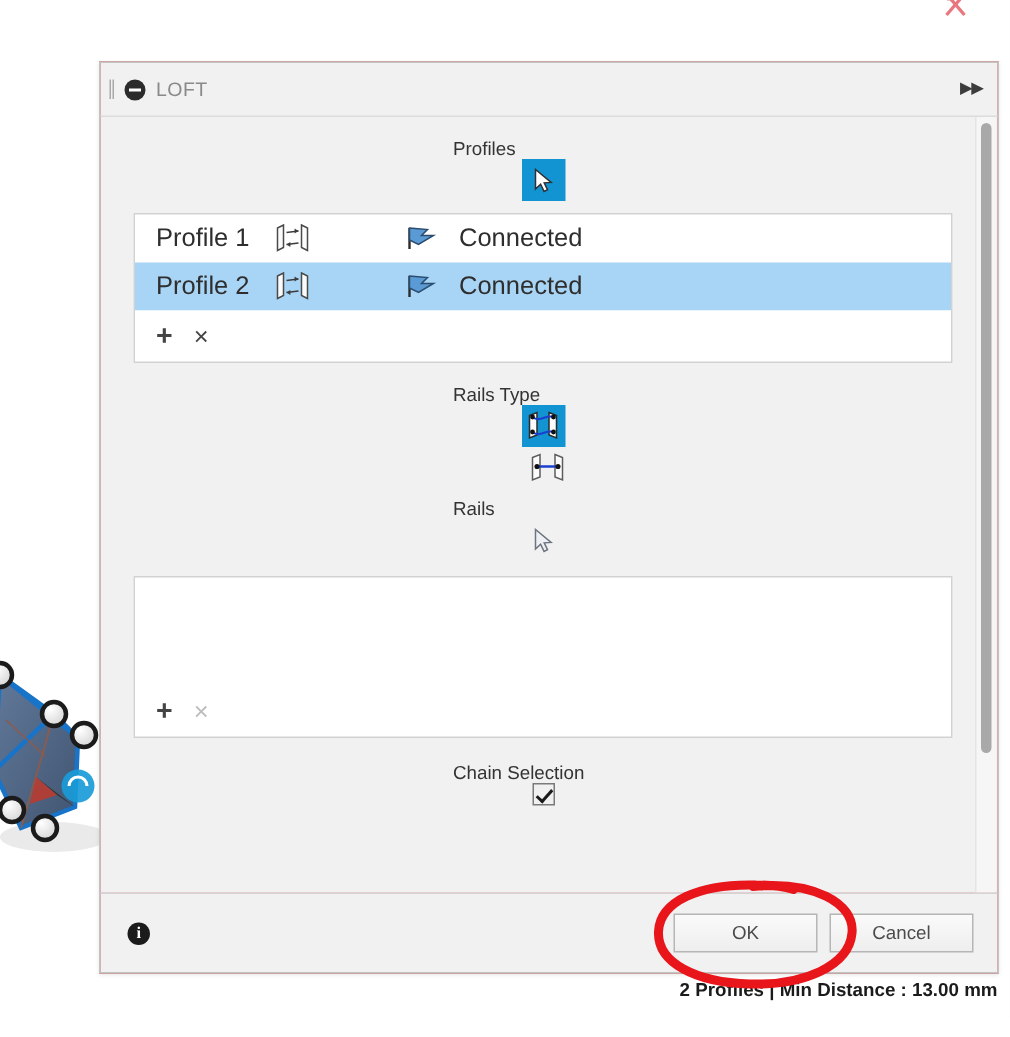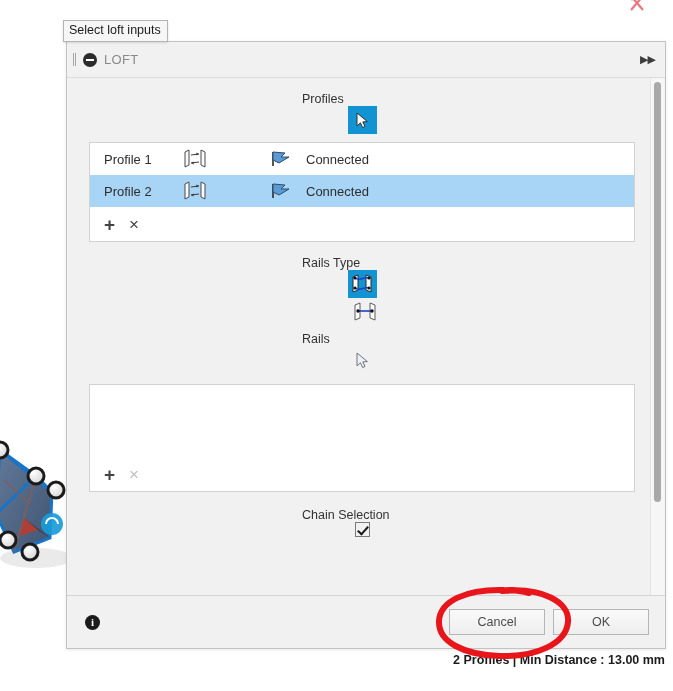--- a/index.html
+++ b/index.html
@@ -161,21 +161,21 @@
   .listbox {
     margin: 8px 16px 0 22px;
     background: #ffffff;
     border: 1px solid #d2d2d2;
     box-sizing: border-box;
   }
   .list-row {
     display: flex; align-items: center;
     height: 32px;
     padding-left: 14px;
-    font-size: 13px;
+    font-size: 17px;
     color: #2e2e2e;
     cursor: pointer;
     justify-content: flex-end;
   }
   .list-row.selected { background: #a8d4f5; }
   .lr-name { width: 78px; flex: 0 0 auto; }
   .lr-icon { width: 88px; flex: 0 0 auto; display:flex; align-items:center;}
   .lr-cond-icon { width: 36px; flex: 0 0 auto; display:flex; align-items:center;}
   .lr-cond { flex: 1 1 auto; }
 
@@ -341,21 +341,20 @@
       <path d="M18 22 L95 2" fill="none" stroke="#e6a8a8" stroke-width="3"></path>
       <path d="M30 -20 L80 46" fill="none" stroke="#e6a8a8" stroke-width="3" opacity=".75"></path>
       <g stroke="#e8787e" stroke-width="2.2">
         <path d="M78 42 L90 56"></path>
         <path d="M90 42 L78 56"></path>
       </g>
       <circle cx="53" cy="-5" r="2.4" fill="#2a6fd0"></circle>
     </svg>
   </div>
 
-  <div id="tooltip">Select loft inputs</div>
 
   <div id="panel">
 
     <div id="titlebar">
       <span class="grip"></span>
       <span class="collapse-dot"></span>
       <span id="dialog-title">LOFT</span>
       <span id="titlebar-spacer"></span>
       <span class="dbl-chevron">▶▶</span>
     </div>
@@ -471,22 +470,22 @@
       </div>
 
       <div id="vscroll">
         <div id="vscroll-thumb"></div>
       </div>
     </div>
 
     <div id="footer">
       <span class="info-dot">i</span>
       <span id="footer-spacer"></span>
+      <button class="dlg-btn">OK</button>
       <button class="dlg-btn">Cancel</button>
-      <button class="dlg-btn">OK</button>
     </div>
   </div>
 
   <div id="annotation">
     <svg width="150" height="76" viewBox="0 0 150 76">
       <path d="M72 5 C112 1, 140 16, 138 36 C136 58, 106 71, 70 70
                C34 69, 8 56, 9 35 C10 15, 36 3, 74 4 C84 4, 92 5, 99 7" fill="none" stroke="#e8151b" stroke-width="6" stroke-linecap="round"></path>
     </svg>
   </div>
 

